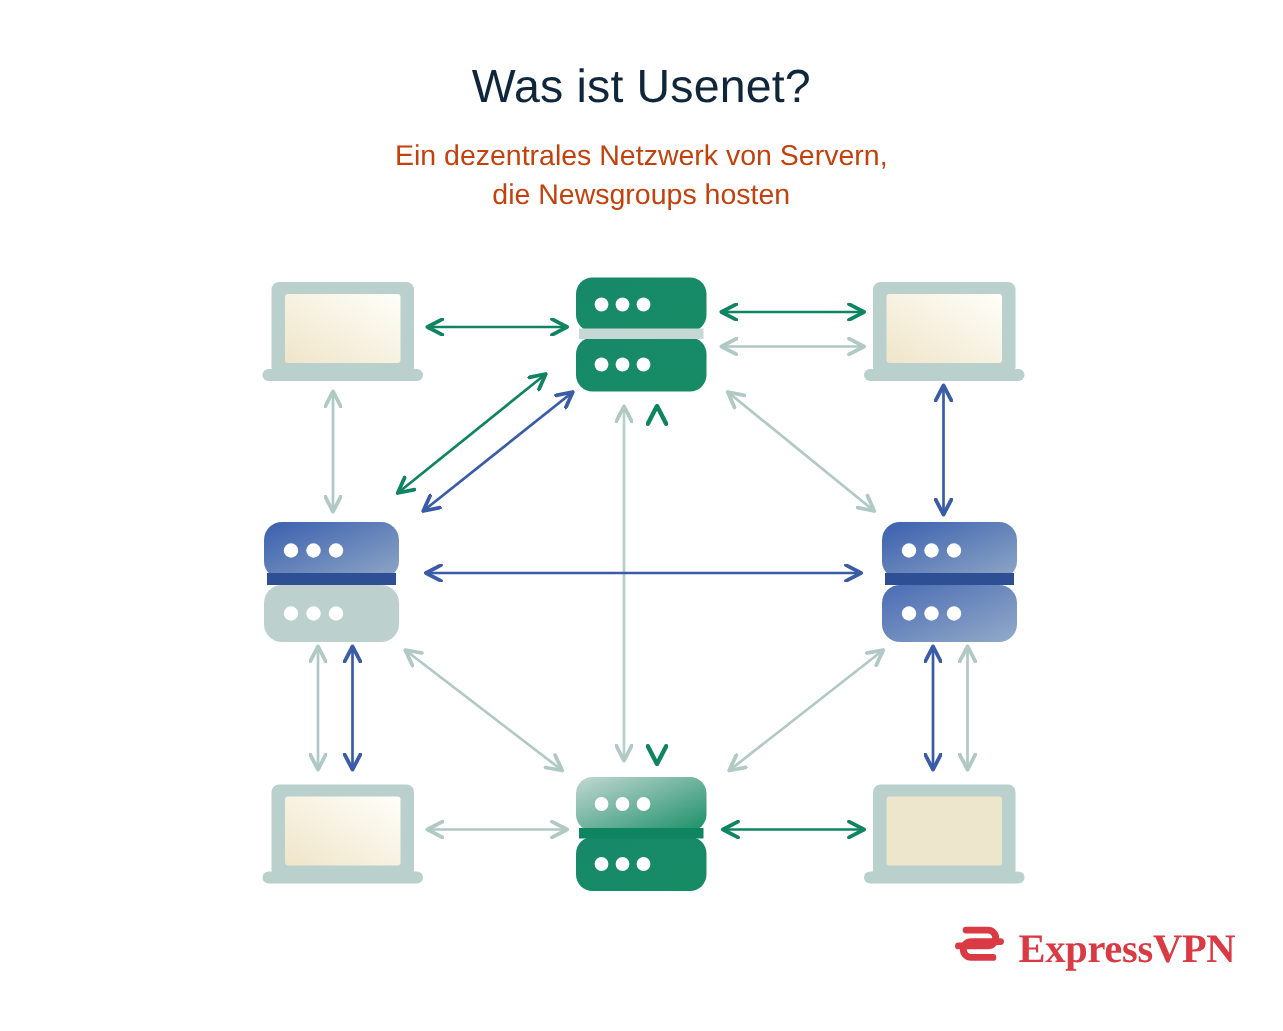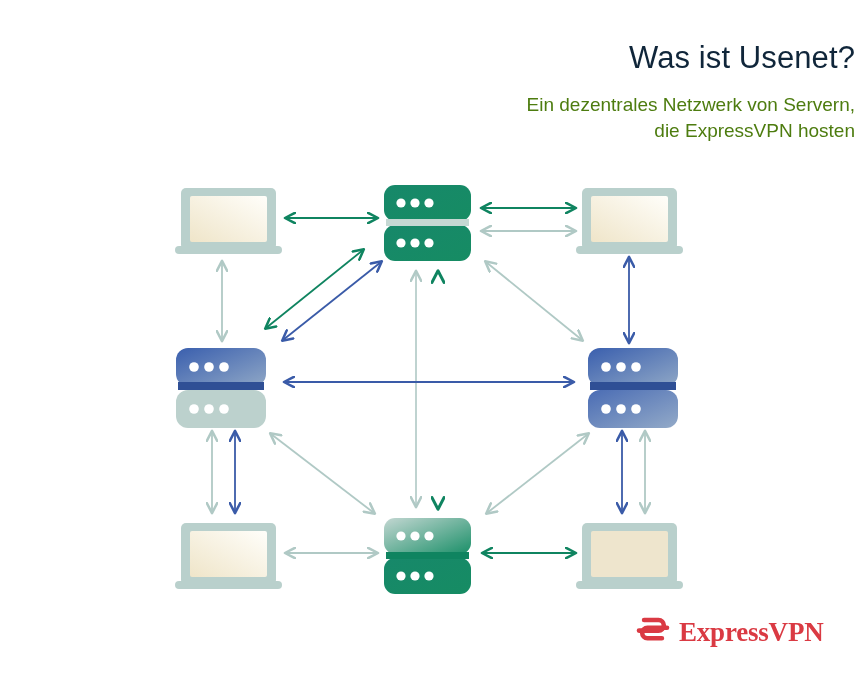--- a/index.html
+++ b/index.html
@@ -19,35 +19,35 @@
   #infographic {
     position: relative;
     width: 855px;
     height: 687px;
   }
   .header {
     position: absolute;
     top: 0;
     left: 0;
     width: 855px;
-    text-align: right;
+    text-align: center;
     padding-top: 40px;
     box-sizing: border-box;
   }
   .title {
     font-size: 31px;
     font-weight: 400;
     color: #10263a;
     margin: 0;
     letter-spacing: 0.1px;
   }
   .subtitle {
     font-size: 19px;
     font-weight: 400;
-    color: #4d7c0f;
+    color: #c2410c;
     margin: 16px 0 0 0;
     line-height: 1.35;
   }
   .diagram-layer {
     position: absolute;
     top: 0;
     left: 0;
     width: 855px;
     height: 687px;
   }
@@ -75,21 +75,21 @@
 </style>
 </head>
 <body>
 
 <div id="infographic">
 
   <div class="header">
     <h1 class="title">Was ist Usenet?</h1>
     <p class="subtitle">
       <span>Ein dezentrales Netzwerk von Servern,</span><br>
-      <span>die ExpressVPN hosten</span>
+      <span>die Newsgroups hosten</span>
     </p>
   </div>
 
   <svg class="diagram-layer" viewBox="0 0 855 687" xmlns="http://www.w3.org/2000/svg">
     <defs>
 
       <linearGradient id="gradScreen" x1="0" y1="1" x2="1" y2="0">
         <stop offset="0%" stop-color="#efe5c9"></stop>
         <stop offset="100%" stop-color="#fffefa"></stop>
       </linearGradient>

